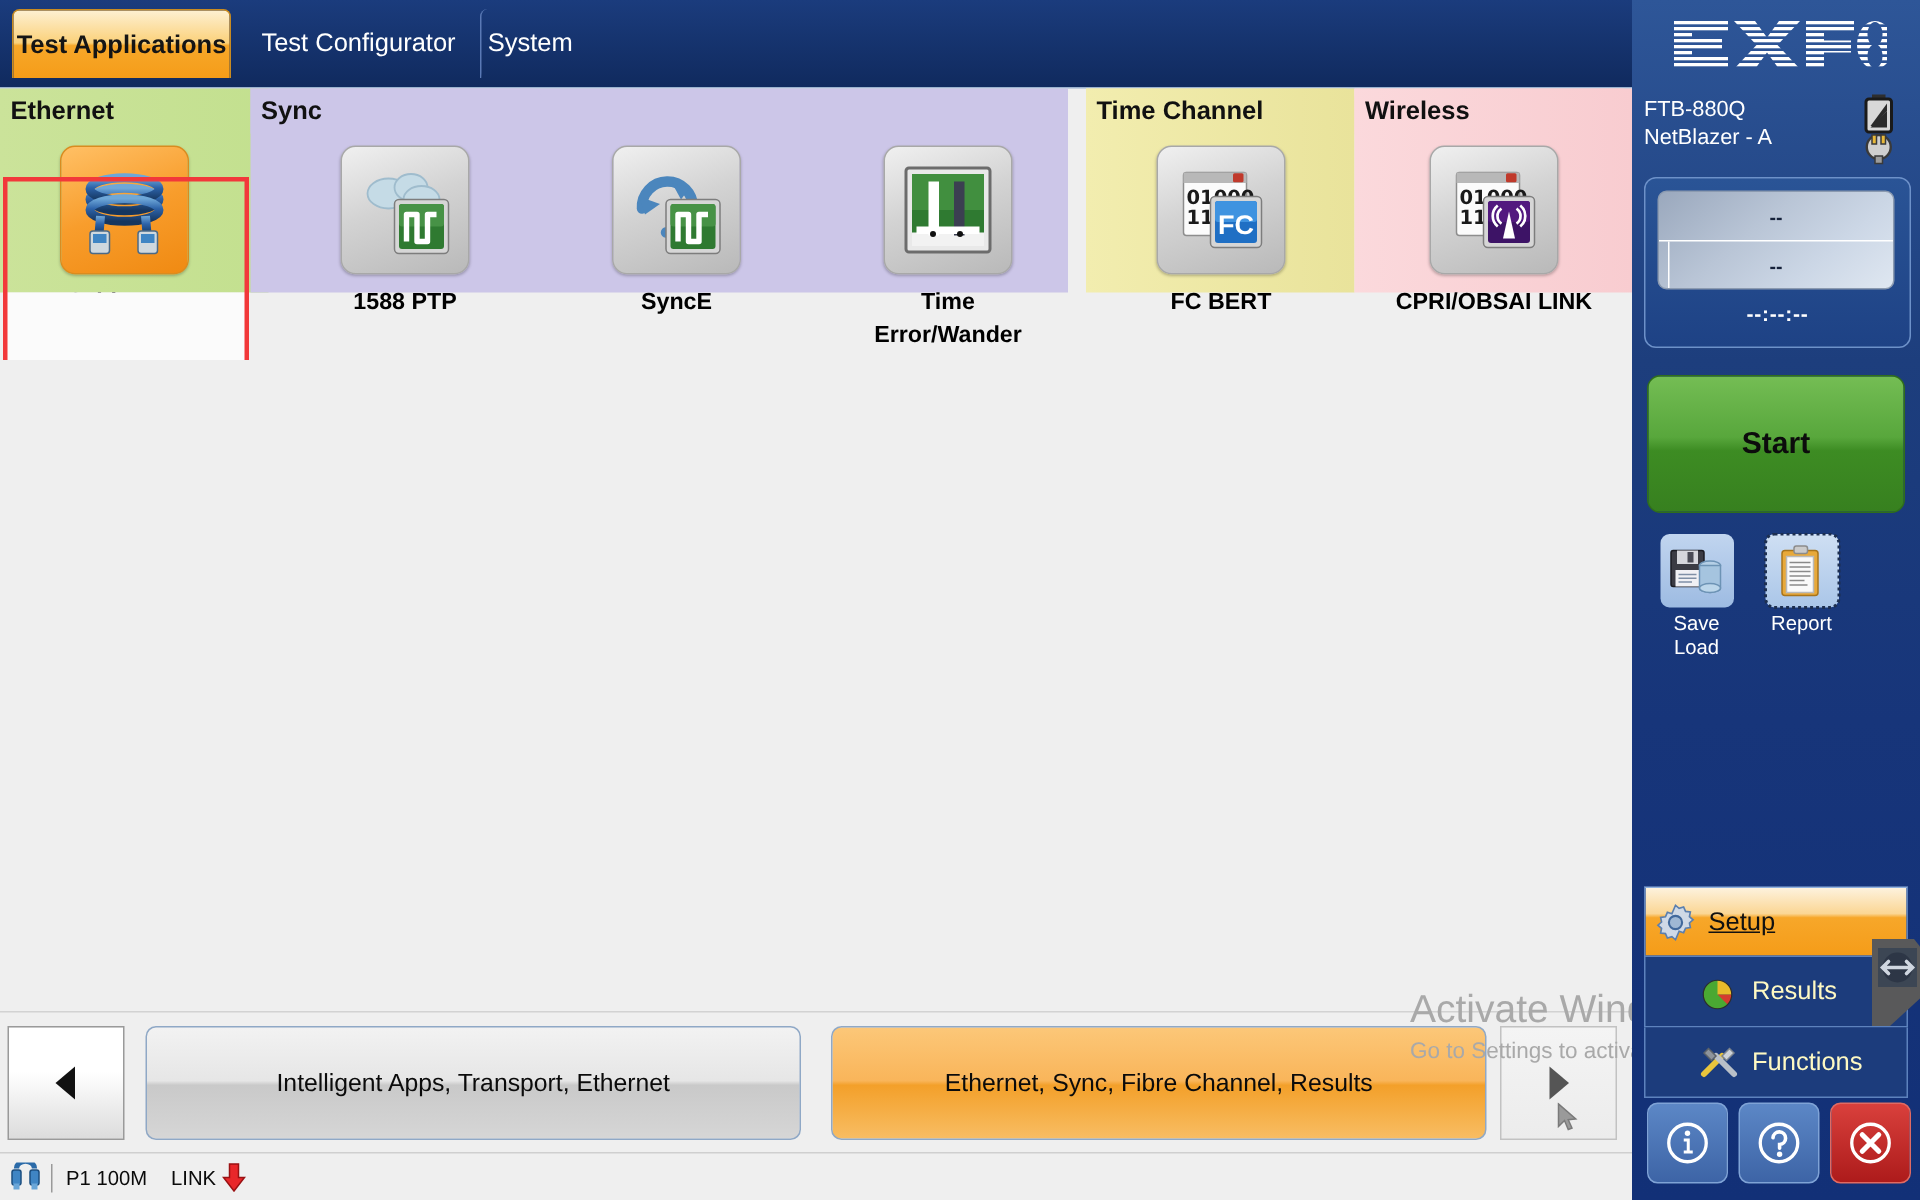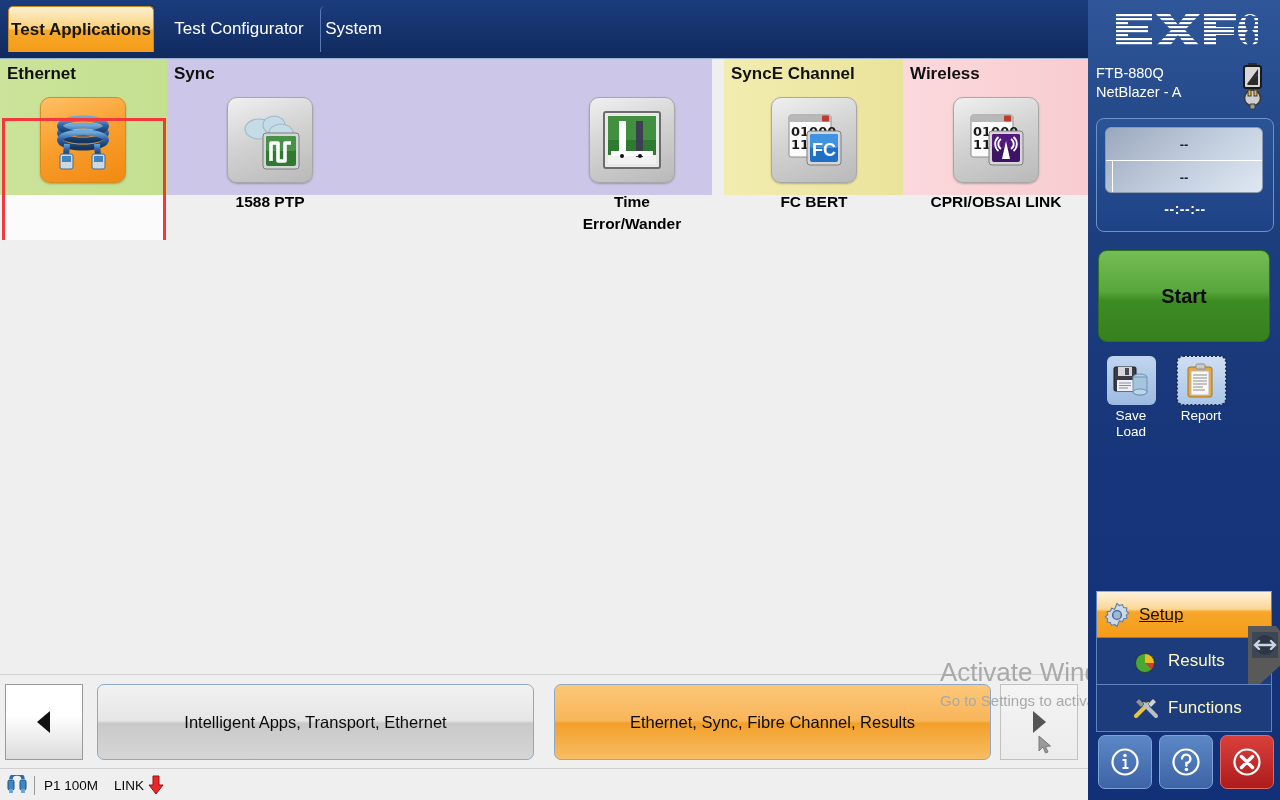--- a/index.html
+++ b/index.html
@@ -280,20 +280,36 @@
           </g>
           <rect x="30" y="30" width="36" height="36" rx="3" fill="#d6d6d6" stroke="#7d7d7d"></rect>
           <rect x="33" y="33" width="30" height="30" rx="2" fill="#2f7a31"></rect>
           <rect x="33" y="33" width="30" height="15" rx="2" fill="#479246"></rect>
           <path d="M38 58 L38 40 L45 40 L45 58 L52 58 L52 40 L58 40" stroke="#ffffff" stroke-width="3.6" fill="none" stroke-linejoin="round"></path>
         </svg>
       </div>
       <div class="applabel">1588 PTP</div>
     </div>
 
+    <div class="app" style="left:204px;">
+      <div class="appico">
+        <svg width="74" height="74" viewBox="0 0 74 74">
+          <g stroke="#4b86bd" stroke-width="7" fill="none" stroke-linecap="round">
+            <path d="M14 36 A17 17 0 1 1 30 52"></path>
+          </g>
+          <path d="M12 28 L16 40 L26 33 Z" fill="#4b86bd"></path>
+          <path d="M46 22 L34 19 L40 30 Z" fill="#4b86bd"></path>
+          <rect x="30" y="30" width="36" height="36" rx="3" fill="#d6d6d6" stroke="#7d7d7d"></rect>
+          <rect x="33" y="33" width="30" height="30" rx="2" fill="#2f7a31"></rect>
+          <rect x="33" y="33" width="30" height="15" rx="2" fill="#479246"></rect>
+          <path d="M38 58 L38 40 L45 40 L45 58 L52 58 L52 40 L58 40" stroke="#ffffff" stroke-width="3.6" fill="none" stroke-linejoin="round"></path>
+        </svg>
+      </div>
+      <div class="applabel">SyncE</div>
+    </div>
 
     <div class="app" style="left:385px;justify-content:center;">
       <div class="appico">
         <svg width="74" height="74" viewBox="0 0 74 74">
           <rect x="9" y="9" width="56" height="56" rx="2" fill="#e9e9e9" stroke="#6c6c6c" stroke-width="2"></rect>
           <rect x="13" y="13" width="48" height="48" fill="#2f7a31"></rect>
           <rect x="13" y="13" width="48" height="24" fill="#418f3f"></rect>
           <rect x="13" y="52" width="48" height="9" fill="#f2f2f2"></rect>
           <rect x="24" y="18" width="7" height="36" fill="#ffffff"></rect>
           <rect x="41" y="18" width="7" height="36" fill="#3b3f51"></rect>
@@ -302,21 +318,21 @@
           <circle cx="45" cy="53" r="2" fill="#101010"></circle>
         </svg>
       </div>
       <div class="applabel"><span style="white-space:pre-line">Time
 Error/Wander</span></div>
     </div>
   </div>
 
   <div class="zone" id="zone-fc">
     <div class="zbody"></div>
-    <div class="zhead">SyncE Channel</div>
+    <div class="zhead">Time Channel</div>
     <div class="app" style="left:10px;">
       <div class="appico">
         <svg width="74" height="74" viewBox="0 0 74 74">
           <rect x="12" y="12" width="42" height="42" rx="2" fill="#fbfbfb" stroke="#8d8d8d"></rect>
           <rect x="12" y="12" width="42" height="7" fill="#b8b8b8"></rect>
           <rect x="45" y="12.5" width="7" height="6" rx="1" fill="#c0392b"></rect>
           <text x="14" y="33" font-family="DejaVu Sans" font-size="13" font-weight="bold" fill="#1a1a1a">01000</text>
           <text x="14" y="46" font-family="DejaVu Sans" font-size="13" font-weight="bold" fill="#1a1a1a">11</text>
           <rect x="30" y="28" width="34" height="34" rx="3" fill="#d6d6d6" stroke="#7d7d7d"></rect>
           <rect x="33" y="31" width="28" height="28" rx="2" fill="#1f6fc4"></rect>

